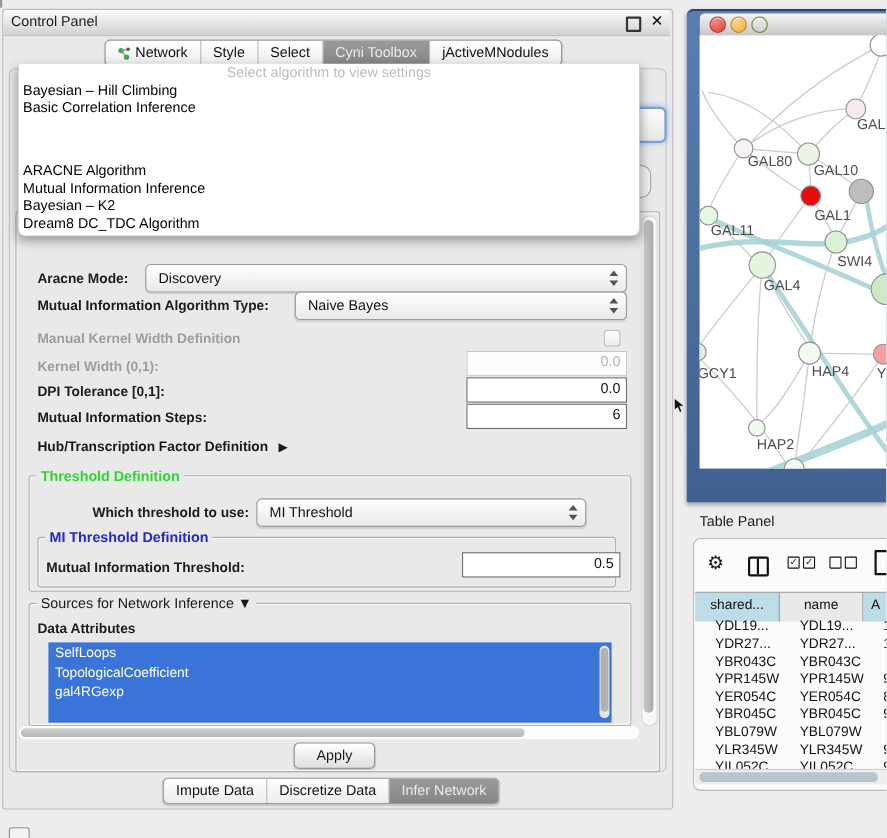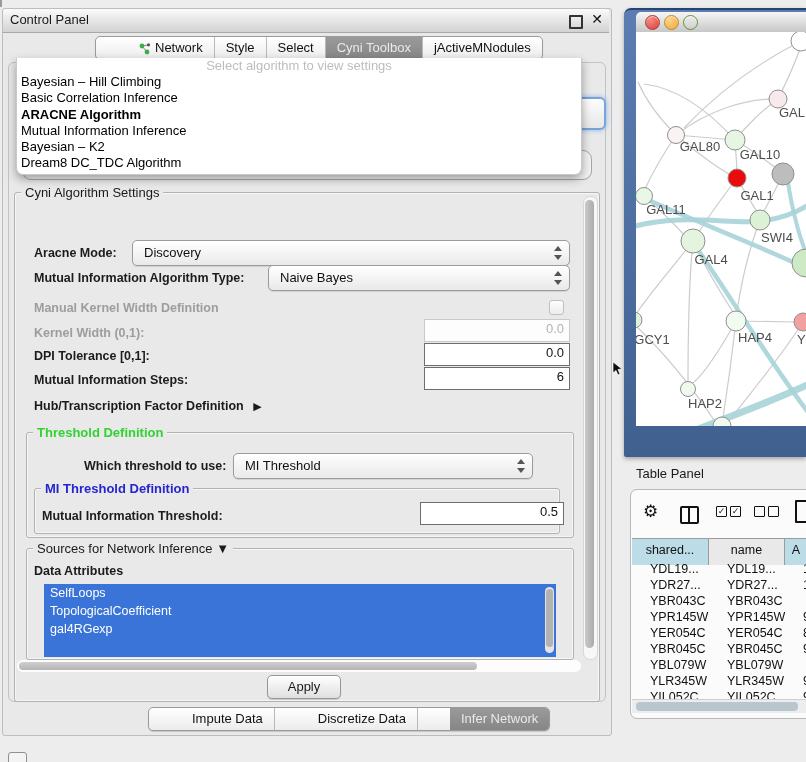--- a/index.html
+++ b/index.html
@@ -15,27 +15,27 @@
      background:linear-gradient(#fbfbfb,#d2d2d2);border-bottom:1px solid #a8a8a8;
      border-radius:3px 3px 0 0;}
   .titlebar .t{position:absolute;left:7px;top:3px;font-size:13px;color:#1a1a1a;}
   .btn-restore{position:absolute;right:26px;top:6px;width:10px;height:10px;
      border:2px solid #333;border-radius:1px;background:transparent;}
   .btn-close{position:absolute;right:6px;top:2px;font-size:14px;font-weight:bold;color:#111;}
 
   
   .seg{display:inline-flex;border:1px solid #9a9a9a;border-radius:5px;overflow:hidden;
      background:linear-gradient(#ffffff,#ececec);height:22px;line-height:22px;
-     box-shadow:0 1px 1px rgba(0,0,0,.15);padding-left:32px;}
+     box-shadow:0 1px 1px rgba(0,0,0,.15);}
   .seg .tab{padding:0 11px;font-size:13px;color:#111;border-right:1px solid #b9b9b9;
      display:flex;align-items:center;gap:4px;white-space:nowrap;}
   .seg .tab:last-child{border-right:none;}
   .seg .tab.sel{background:linear-gradient(#9a9a9a,#868686);color:#e9e9e9;}
   .top-tabs{left:95px;top:36px;}
-  .bottom-tabs{left:148px;top:707px;gap:32px;}
+  .bottom-tabs{left:148px;top:707px;}
 
   
   .content-panel{left:8px;top:62px;width:596px;height:638px;background:#e9e9e9;
      border:1px solid #c3c3c3;border-radius:6px;}
 
   
   .groupbox{position:absolute;border:1px solid #b2b2b2;border-radius:3px;
      box-shadow:inset 0 0 0 1px rgba(255,255,255,.6);}
   .legend{position:absolute;top:-8px;left:6px;background:#e9e9e9;padding:0 4px;
      font-size:13px;white-space:nowrap;}
@@ -59,21 +59,21 @@
   .field.dis{border-color:#c9c9c9;color:#b3b3b3;background:#fdfdfd;}
   .checkbox{position:absolute;width:13px;height:13px;border:1px solid #c0c0c0;border-radius:3px;
      background:linear-gradient(#fdfdfd,#ededed);}
 
   
   .dropdown{left:16px;top:58px;width:564px;background:#fff;z-index:50;
      border:1px solid #c9c9c9;border-top:none;border-radius:0 0 7px 7px;
      box-shadow:0 4px 10px rgba(0,0,0,.35);padding-bottom:2px;}
   .dropdown .hint{height:16px;line-height:16px;text-align:center;color:#bdbdbd;font-size:13px;}
   .dropdown .item{height:16.3px;line-height:16.3px;padding-left:4px;font-size:13px;color:#000;}
-  .dropdown .item.sel{font-weight:bold;}
+  .dropdown .item.sel{font-weight:normal;margin-top:40px;}
 
   .combo-glow{left:576px;top:97px;width:26px;height:29px;z-index:40;border:2px solid #76a3dc;
      border-radius:6px;background:linear-gradient(#fdfdfd,#e7e7e7);box-shadow:0 0 5px #8ab4e6;}
   .combo-sliver{left:22px;top:150px;width:568px;height:28px;z-index:40;border:1px solid #a6a6a6;
      border-radius:9px;background:#f1f1f1;overflow:hidden;}
   .combo-sliver span{position:absolute;left:13px;top:6px;color:#bcbcbc;font-size:13px;}
 
   
   .vtrack{left:583px;top:196px;width:13px;height:462px;background:#f7f7f7;
      border:1px solid #d6d6d6;border-radius:7px;z-index:5;}

